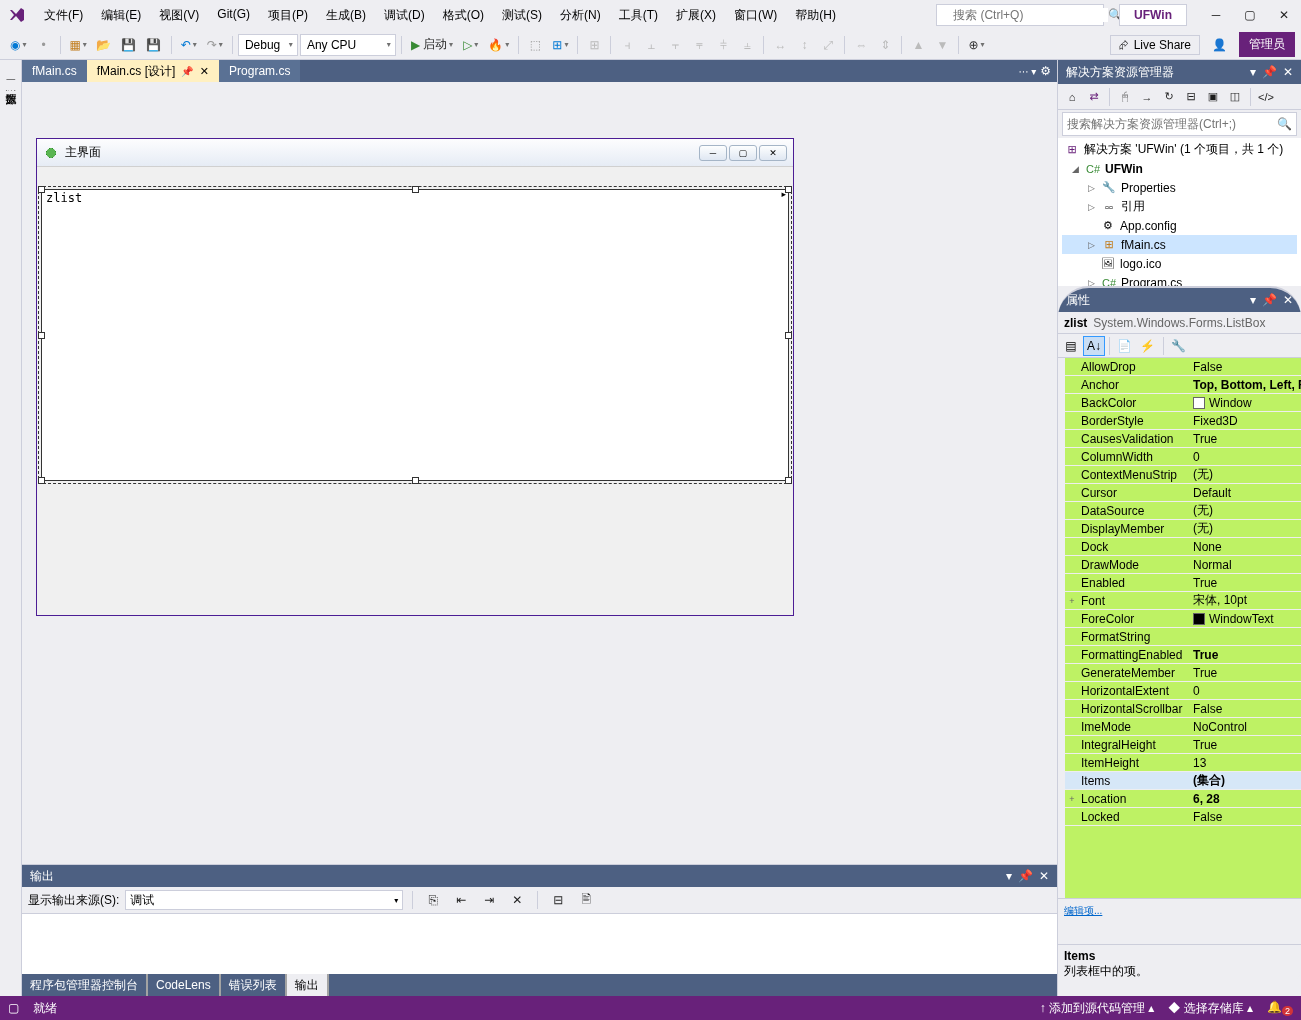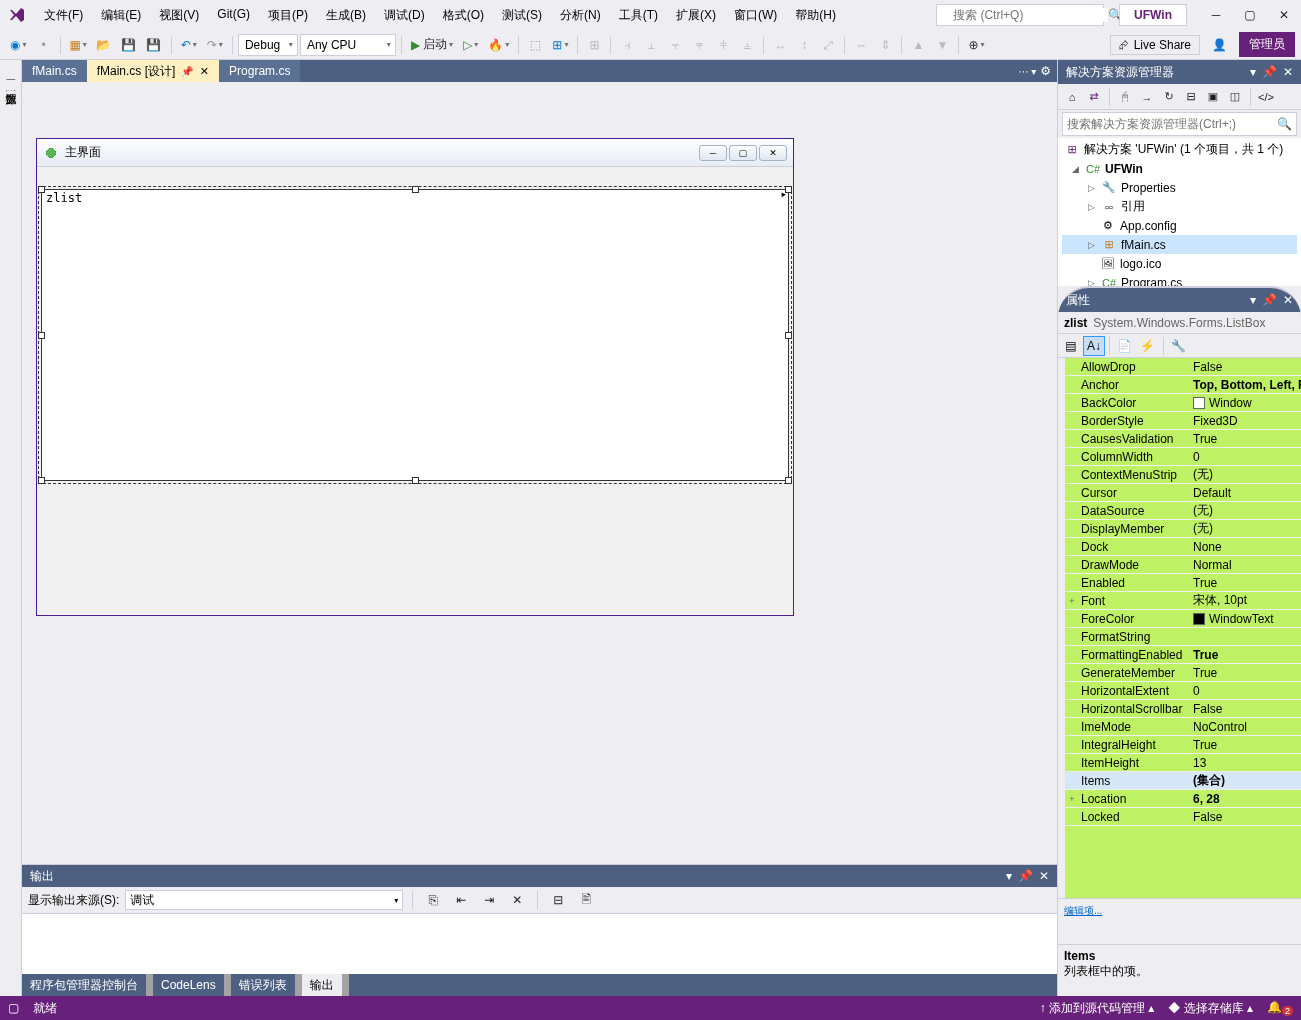--- a/index.html
+++ b/index.html
@@ -48,21 +48,21 @@
 .handle { width:7px; height:7px; background:#fff; border:1px solid #333; position:absolute; }
 .listbox-content { padding:1px 4px; font-family:"SimSun",monospace; font-size:12px;}
 .lower-dock { height:110px; display:flex; flex-direction:column; border-top:1px solid #cccedb; background:#eeeef2;}
 .tool-title { height:22px; background:#4d6082; color:#fff; display:flex; align-items:center; padding:0 8px; font-size:12px;}
 .tool-title .twbtns { margin-left:auto; display:flex; gap:6px; font-size:10px;}
 .output-toolbar { height:26px; display:flex; align-items:center; padding:0 6px; gap:6px; background:#eeeef2;}
 .output-combo { flex:0 0 278px; height:20px; border:1px solid #cccedb; background:#fff; padding:0 4px; display:flex; align-items:center; position:relative;}
 .output-combo::after{content:"▾"; position:absolute; right:4px; font-size:8px;}
 .output-body { flex:1; background:#fff; border-top:1px solid #cccedb;}
 .bottom-tabs { height:22px; background:#4d6082; display:flex; align-items:stretch;}
-.btab { padding:4px 8px; display:flex; align-items:center; color:#fff; font-size:12px; border-right:7px solid #a3a3a3;}
+.btab { padding:4px 8px; display:flex; align-items:center; color:#fff; font-size:12px; border-right:2px solid #a3a3a3;}
 .btab.active { background:#eeeef2; color:#000;}
 .right-col { width:244px; display:flex; flex-direction:column; border-left:1px solid #cccedb; background:#eeeef2;}
 .panel-title { height:22px; background:#4d6082; color:#fff; display:flex; align-items:center; padding:12px 8px; font-size:12px;}
 .panel-title .twbtns{margin-left:auto;display:flex;gap:6px;font-size:10px;}
 .se-toolbar { height:26px; display:flex; align-items:center; gap:2px; padding:0 4px; border-bottom:1px solid #cccedb;}
 .se-btn { width:20px; height:20px; display:flex; align-items:center; justify-content:center; font-size:11px; color:#1e1e1e;}
 .se-search { height:24px; border:1px solid #cccedb; margin:2px 4px; background:#fff; display:flex; align-items:center; padding:0 4px;}
 .se-search input { border:none; outline:none; flex:1; color:#7f1d1d; font-size:12px;}
 .tree { flex:0 0 148px; overflow:auto; padding:2px 4px; font-size:12px; background:#fff;}
 .tree-row { height:19px; display:flex; align-items:center; gap:4px; padding-left:2px;}

